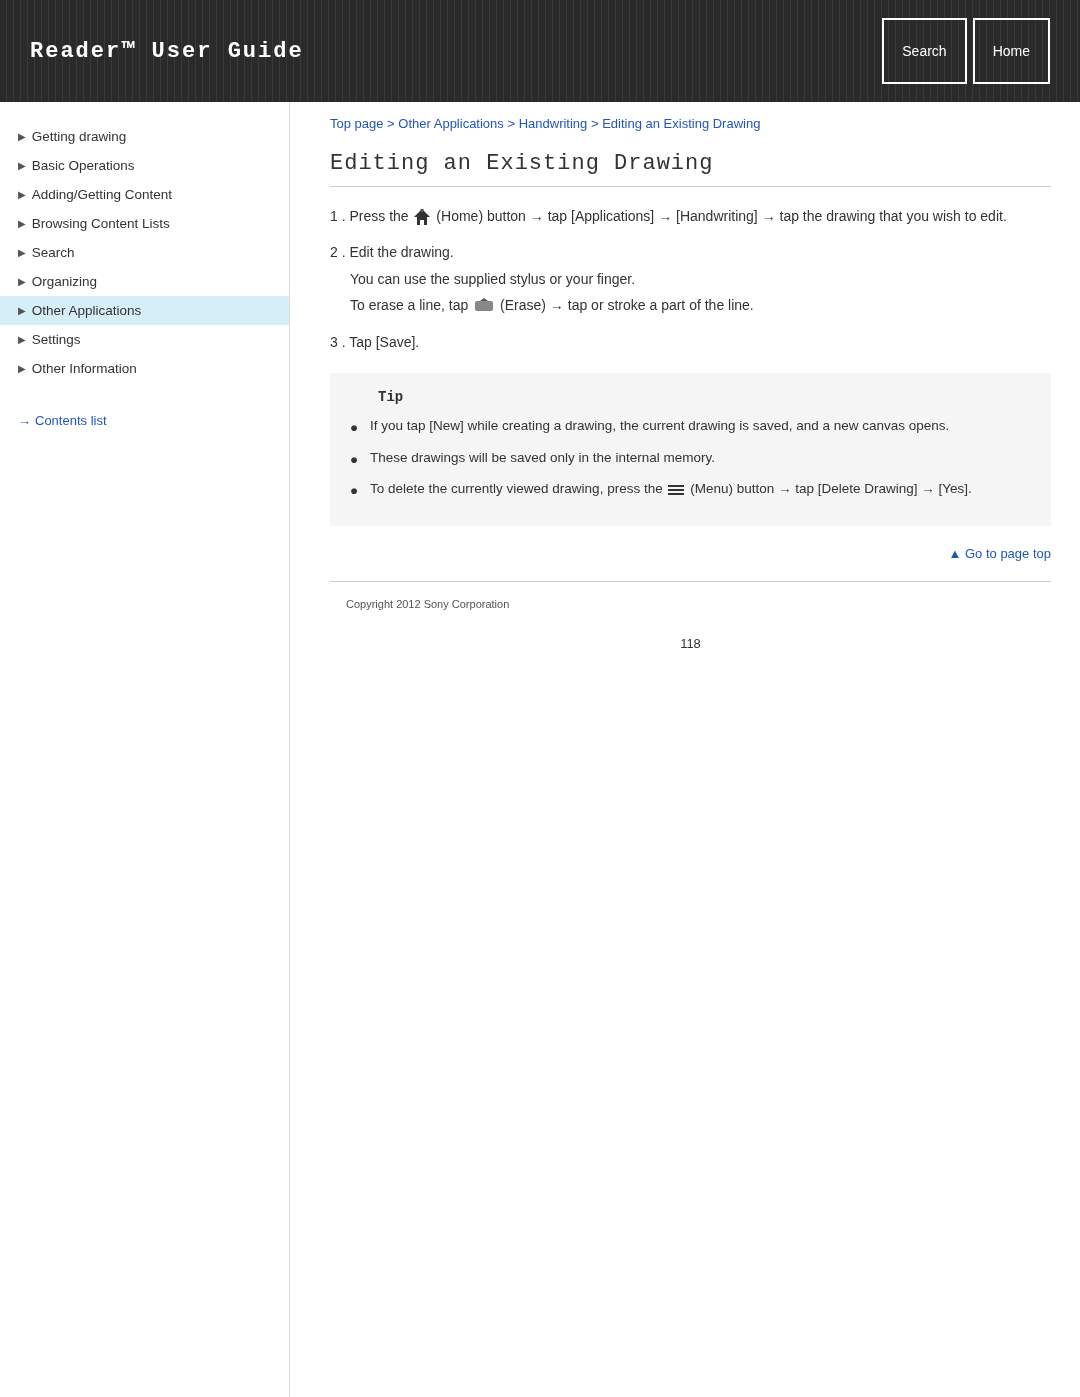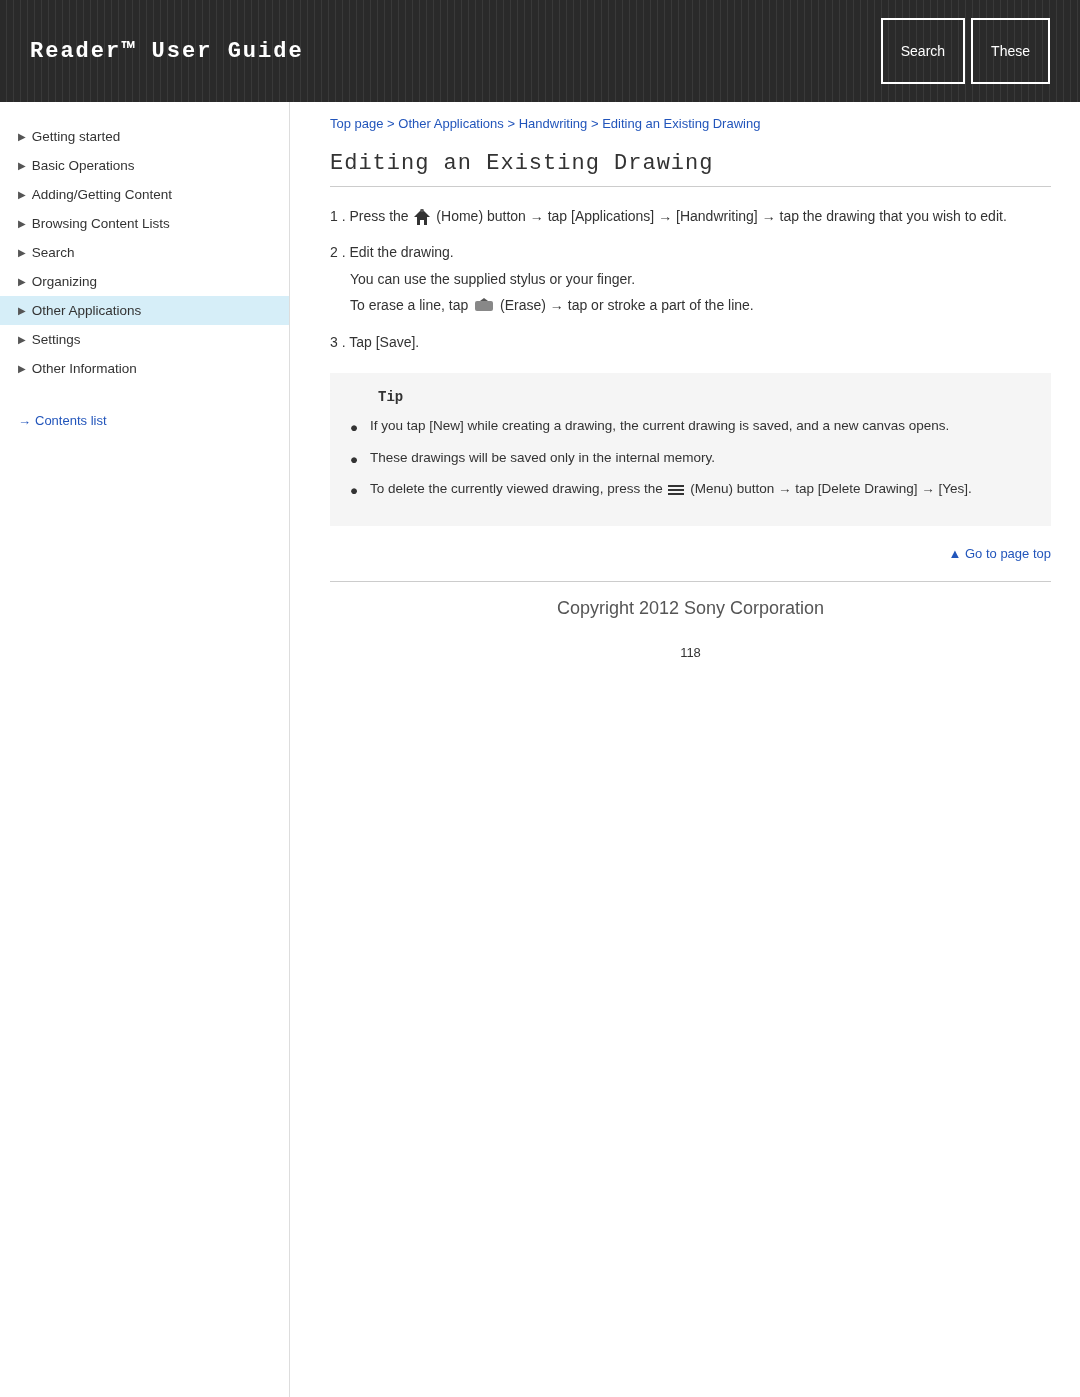--- a/index.html
+++ b/index.html
@@ -165,51 +165,50 @@
     .go-to-top {
       text-align: right;
       color: #2255bb;
       font-size: 13px;
       margin-top: 20px;
       cursor: pointer;
     }
 
     .footer-bar {
       border-top: 1px solid #ccc;
-      text-align: center;
       padding: 16px;
-      font-size: 18px;
+      font-size: 11px;
       color: #555;
       margin-top: 20px;
     }
 
     .page-num {
       text-align: center;
       padding: 10px;
       font-size: 13px;
       color: #333;
     }
   </style>
 </head>
 <body>
 
 <div class="header">
   <span class="header-title">Reader™ User Guide</span>
   <div class="header-buttons">
     <button class="header-btn">Search</button>
-    <button class="header-btn">These</button>
+    <button class="header-btn">Home</button>
   </div>
 </div>
 
 <div class="layout">
 
   <div class="sidebar">
     <div class="sidebar-item">
       <span class="sidebar-arrow">▶</span>
-      <span>Getting started</span>
+      <span>Getting drawing</span>
     </div>
     <div class="sidebar-item">
       <span class="sidebar-arrow">▶</span>
       <span>Basic Operations</span>
     </div>
     <div class="sidebar-item">
       <span class="sidebar-arrow">▶</span>
       <span>Adding/Getting Content</span>
     </div>
     <div class="sidebar-item">

